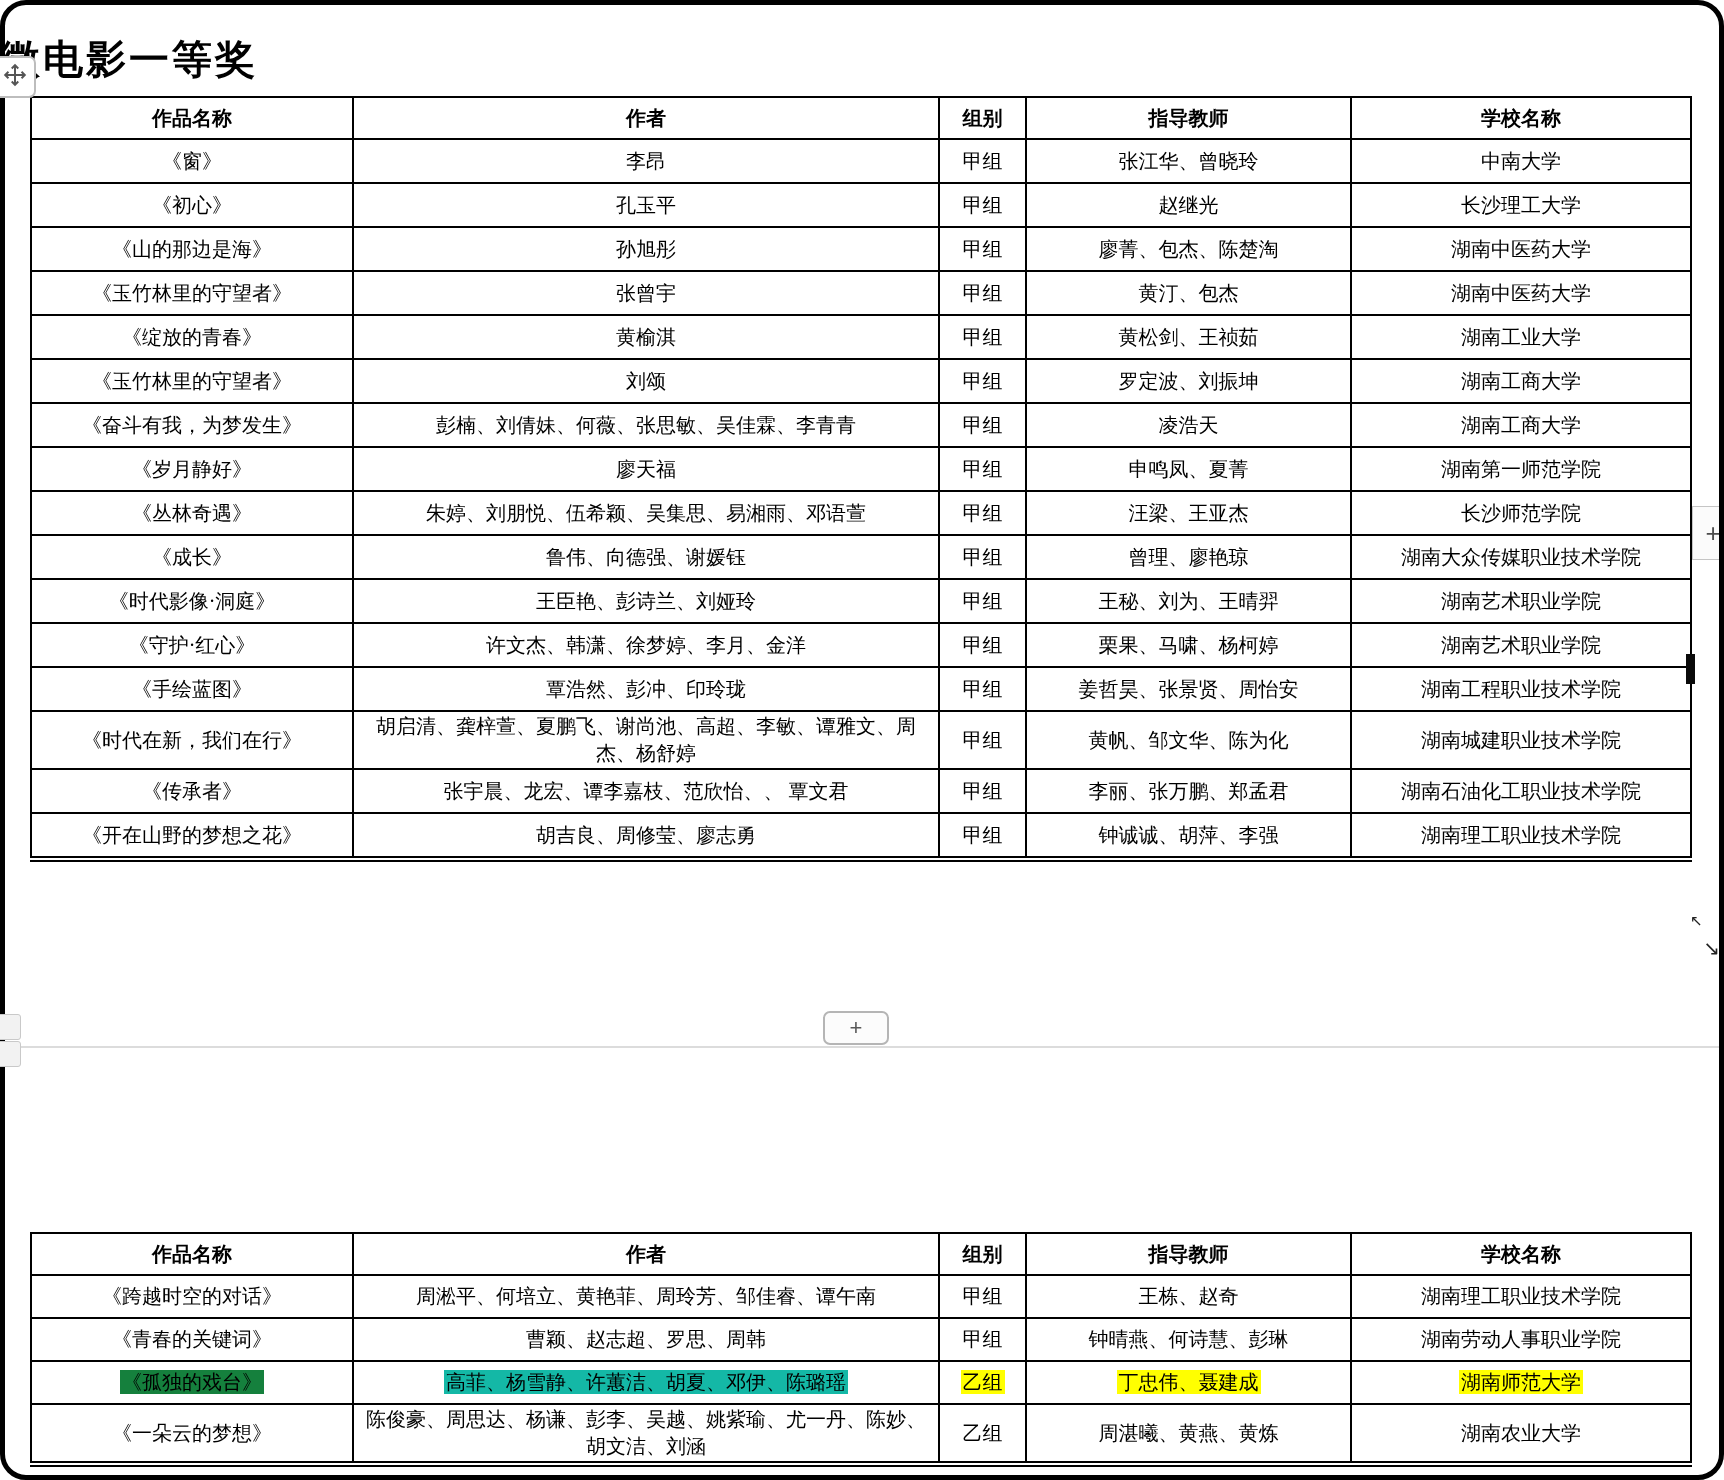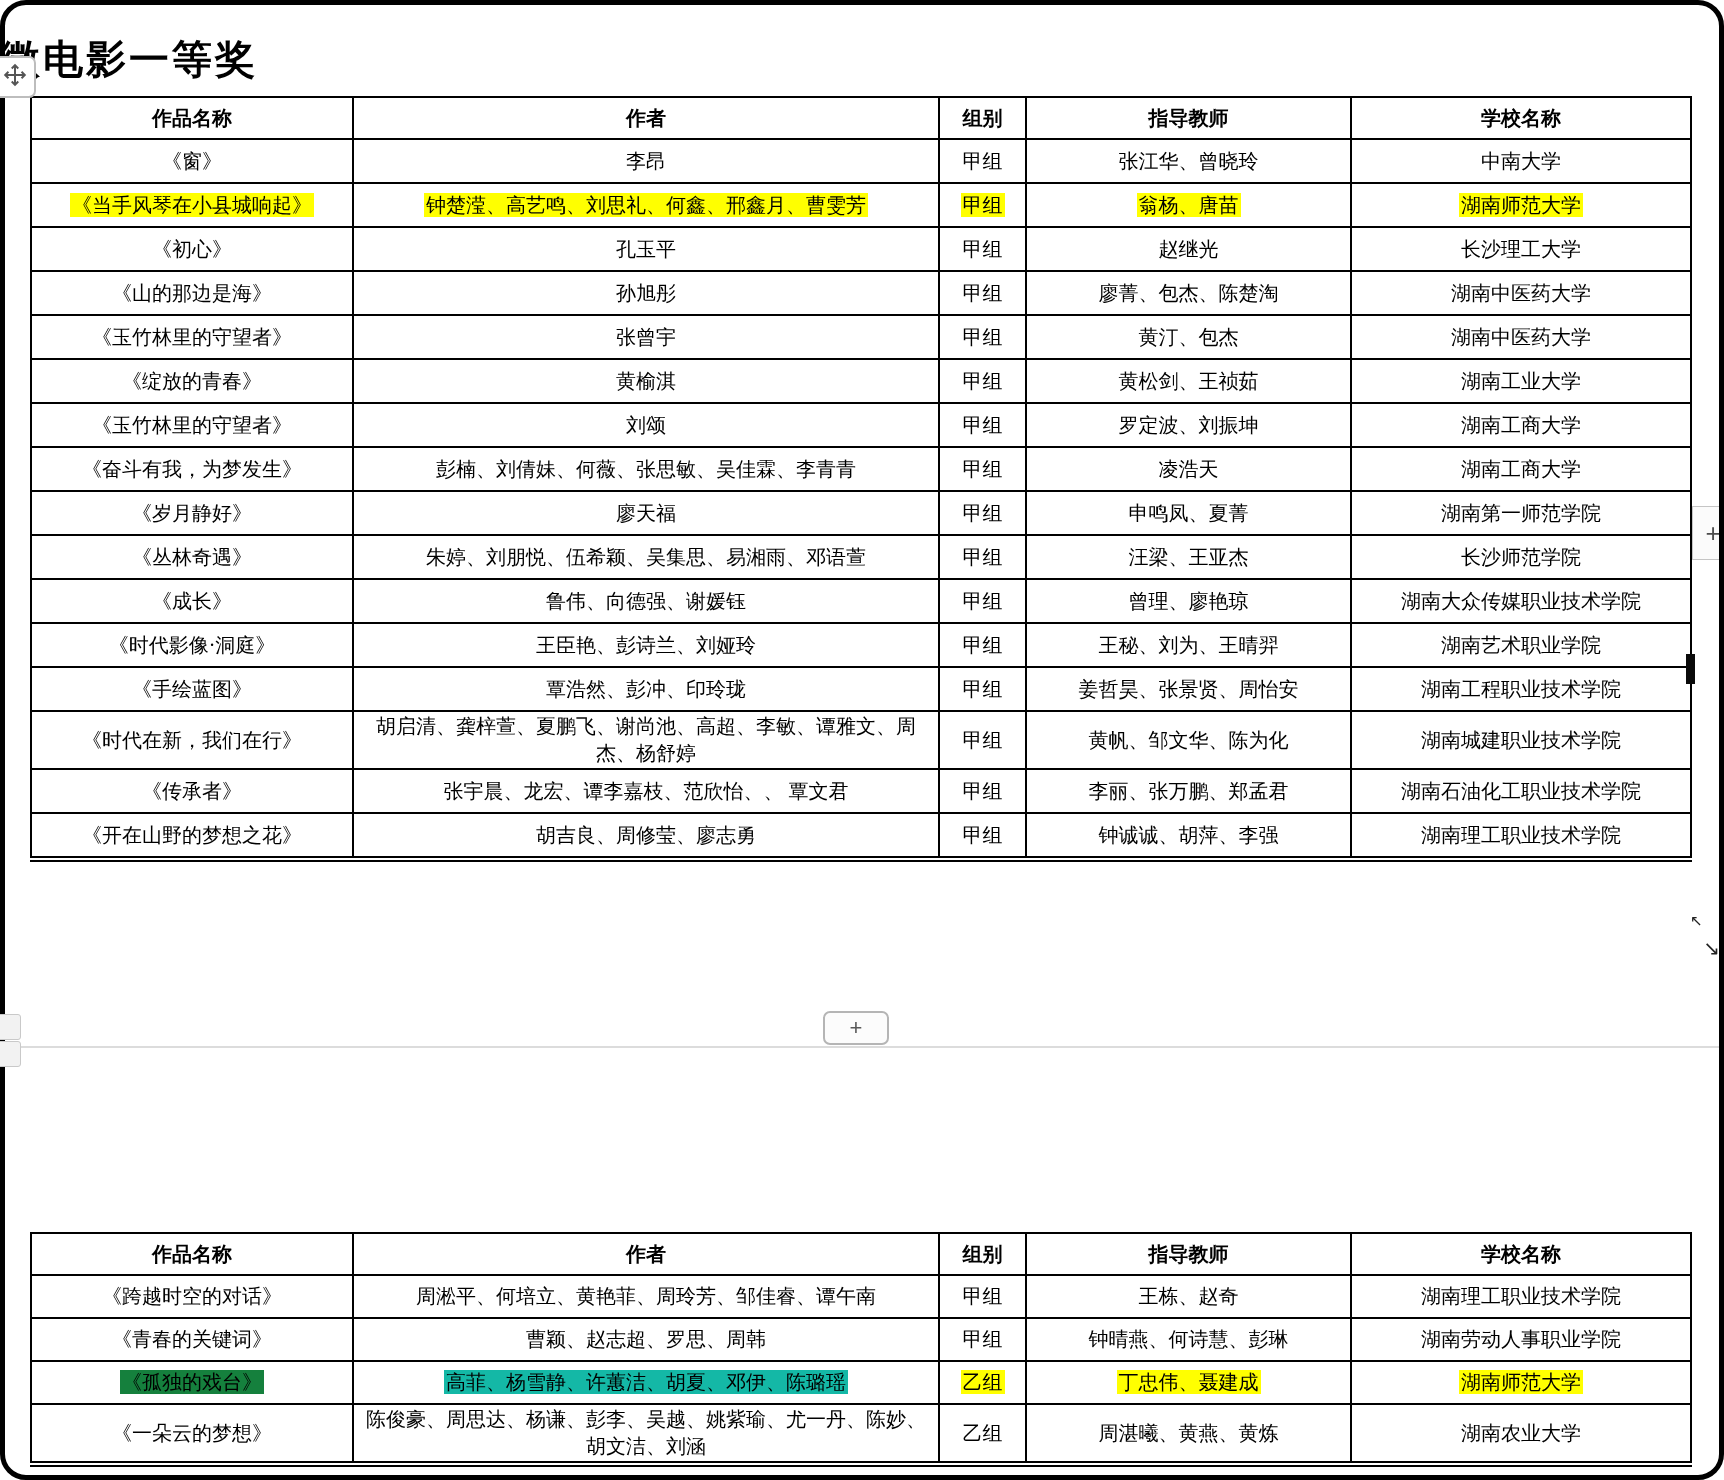--- a/index.html
+++ b/index.html
@@ -93,27 +93,20 @@
     </thead>
     <tbody>
       <tr>
         <td><span>《窗》</span></td>
         <td><span>李昂</span></td>
         <td><span>甲组</span></td>
         <td><span>张江华、曾晓玲</span></td>
         <td><span>中南大学</span></td>
       </tr>
       <tr>
-        <td><span class="hl" style="background: rgb(255, 255, 0);">《当手风琴在小县城响起》</span></td>
-        <td><span class="hl" style="background: rgb(255, 255, 0);">钟楚滢、高艺鸣、刘思礼、何鑫、邢鑫月、曹雯芳</span></td>
-        <td><span class="hl" style="background: rgb(255, 255, 0);">甲组</span></td>
-        <td><span class="hl" style="background: rgb(255, 255, 0);">翁杨、唐苗</span></td>
-        <td><span class="hl" style="background: rgb(255, 255, 0);">湖南师范大学</span></td>
-      </tr>
-      <tr>
         <td><span>《初心》</span></td>
         <td><span>孔玉平</span></td>
         <td><span>甲组</span></td>
         <td><span>赵继光</span></td>
         <td><span>长沙理工大学</span></td>
       </tr>
       <tr>
         <td><span>《山的那边是海》</span></td>
         <td><span>孙旭彤</span></td>
         <td><span>甲组</span></td>
@@ -167,20 +160,27 @@
         <td><span>鲁伟、向德强、谢媛钰</span></td>
         <td><span>甲组</span></td>
         <td><span>曾理、廖艳琼</span></td>
         <td><span>湖南大众传媒职业技术学院</span></td>
       </tr>
       <tr>
         <td><span>《时代影像·洞庭》</span></td>
         <td><span>王臣艳、彭诗兰、刘娅玲</span></td>
         <td><span>甲组</span></td>
         <td><span>王秘、刘为、王晴羿</span></td>
+        <td><span>湖南艺术职业学院</span></td>
+      </tr>
+      <tr>
+        <td><span>《守护·红心》</span></td>
+        <td><span>许文杰、韩潇、徐梦婷、李月、金洋</span></td>
+        <td><span>甲组</span></td>
+        <td><span>栗果、马啸、杨柯婷</span></td>
         <td><span>湖南艺术职业学院</span></td>
       </tr>
       <tr>
         <td><span>《手绘蓝图》</span></td>
         <td><span>覃浩然、彭冲、印玲珑</span></td>
         <td><span>甲组</span></td>
         <td><span>姜哲昊、张景贤、周怡安</span></td>
         <td><span>湖南工程职业技术学院</span></td>
       </tr>
       <tr>

